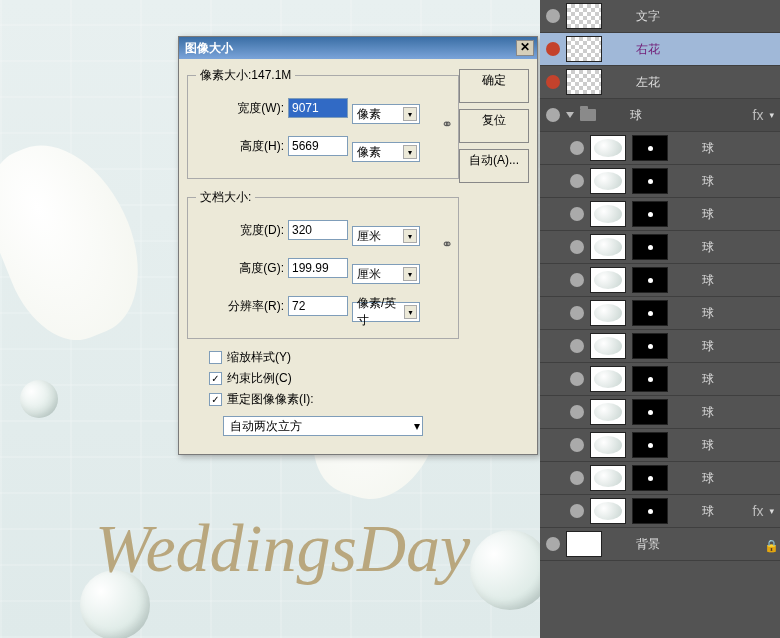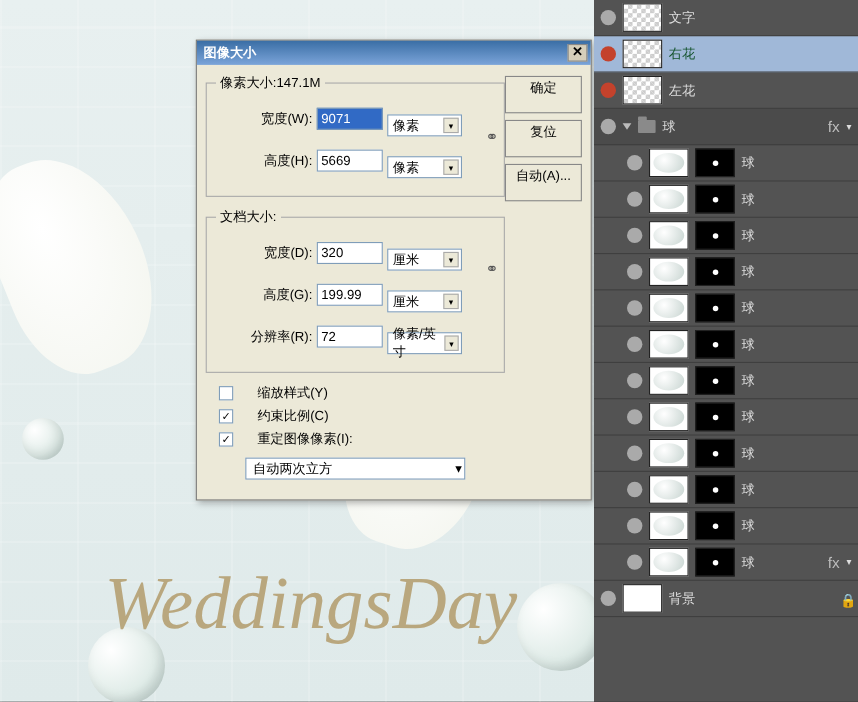--- a/index.html
+++ b/index.html
@@ -19,33 +19,33 @@
 .right-col{width:70px;display:flex;flex-direction:column;gap:6px;padding-top:2px;}
 .btn{height:34px;border:1px solid #888;background:#ece9d8;cursor:pointer;text-align:center;line-height:20px;}
 fieldset{border:1px solid #aaa;padding:8px 8px 10px;margin-bottom:10px;}
 legend{padding:0 4px;margin-top:17px;}
 .row{display:flex;align-items:center;gap:4px;margin-bottom:6px;justify-content:flex-end;padding-right:30px;position:relative;}
 .row label{width:70px;text-align:right;}
 .row input[type=text]{width:60px;height:20px;border:1px solid #7f9db9;padding:0 3px;background:#fff;}
 .row .sel{width:68px;height:20px;border:1px solid #7f9db9;background:#fff;display:flex;align-items:center;justify-content:space-between;padding:0 2px 0 4px;margin-top:12px;}
 .sel .arr{width:14px;height:14px;border:1px solid #aaa;background:#ece9d8;display:flex;align-items:center;justify-content:center;font-size:8px;}
 .link{position:absolute;right:5px;top:32px;font-size:14px;color:#555;}
-.chk-row{display:flex;align-items:center;gap:22px;margin:4px 0 0 12px;}
+.chk-row{display:flex;align-items:center;gap:5px;margin:4px 0 0 22px;}
 .chk{width:13px;height:13px;border:1px solid #7f9db9;background:#fff;display:flex;align-items:center;justify-content:center;font-size:10px;}
 .bigsel{margin:8px 0 4px 36px;width:200px;height:20px;border:1px solid #7f9db9;background:#fff;display:flex;align-items:center;justify-content:space-between;padding:0 2px 0 6px;}
 
 .layers{position:absolute;right:0;top:0;width:240px;height:638px;background:#535353;color:#ddd;overflow:hidden;}
 .lrow{display:flex;align-items:center;height:33px;border-bottom:1px solid #3f3f3f;padding:0 6px;gap:6px;}
 .eye{width:14px;height:14px;border-radius:50%;background:#aaa;flex:none;}
 .thumb{width:36px;height:26px;background:#fff;border:1px solid #222;flex:none;position:relative;}
 .thumb.checker{background-image:linear-gradient(45deg,#ccc 25%,transparent 25%,transparent 75%,#ccc 75%),linear-gradient(45deg,#ccc 25%,#fff 25%,#fff 75%,#ccc 75%);background-size:8px 8px;background-position:0 0,4px 4px;}
 .thumb.sphere::after{content:"";position:absolute;inset:3px;border-radius:50%;background:radial-gradient(circle at 35% 35%,#fff,#c7d4d0);}
 .mask{width:36px;height:26px;background:#000;border:1px solid #222;flex:none;position:relative;}
 .mask::after{content:"";position:absolute;left:15px;top:10px;width:5px;height:5px;background:#fff;border-radius:50%;}
-.lname{flex:1;white-space:nowrap;overflow:hidden;}
+.lname{flex:1;white-space:nowrap;overflow:hidden;margin-left:28px;}
 .folder-ico{width:16px;height:12px;background:#8a8a8a;border-radius:1px;flex:none;position:relative;}
 .folder-ico::before{content:"";position:absolute;top:-3px;left:0;width:8px;height:3px;background:#8a8a8a;border-radius:1px 1px 0 0;}
 .arrow{width:0;height:0;border-left:4px solid transparent;border-right:4px solid transparent;border-top:6px solid #bbb;flex:none;}
 .fx{margin-left:auto;font-size:14px;color:#bbb;}
 .indent{padding-left:30px;}
 .lrow.group{background:#4b4b4b;}
 .lock{width:10px;height:10px;flex:none;color:#999;}
 </style>
 </head>
 <body>
@@ -143,21 +143,21 @@
     </div>
   </div>
 </div>
 
 <div class="layers">
   <div class="lrow">
     <span class="eye"></span>
     <div class="thumb checker"></div>
     <span class="lname">文字</span>
   </div>
-  <div class="lrow" style="background:#a0b8d8;color:#14532d">
+  <div class="lrow" style="background:#a0b8d8;color:#701a75">
     <span class="eye" style="background:#c4422c"></span>
     <div class="thumb checker"></div>
     <span class="lname">右花</span>
   </div>
   <div class="lrow">
     <span class="eye" style="background:#c4422c"></span>
     <div class="thumb checker"></div>
     <span class="lname">左花</span>
   </div>
   <div class="lrow group">

